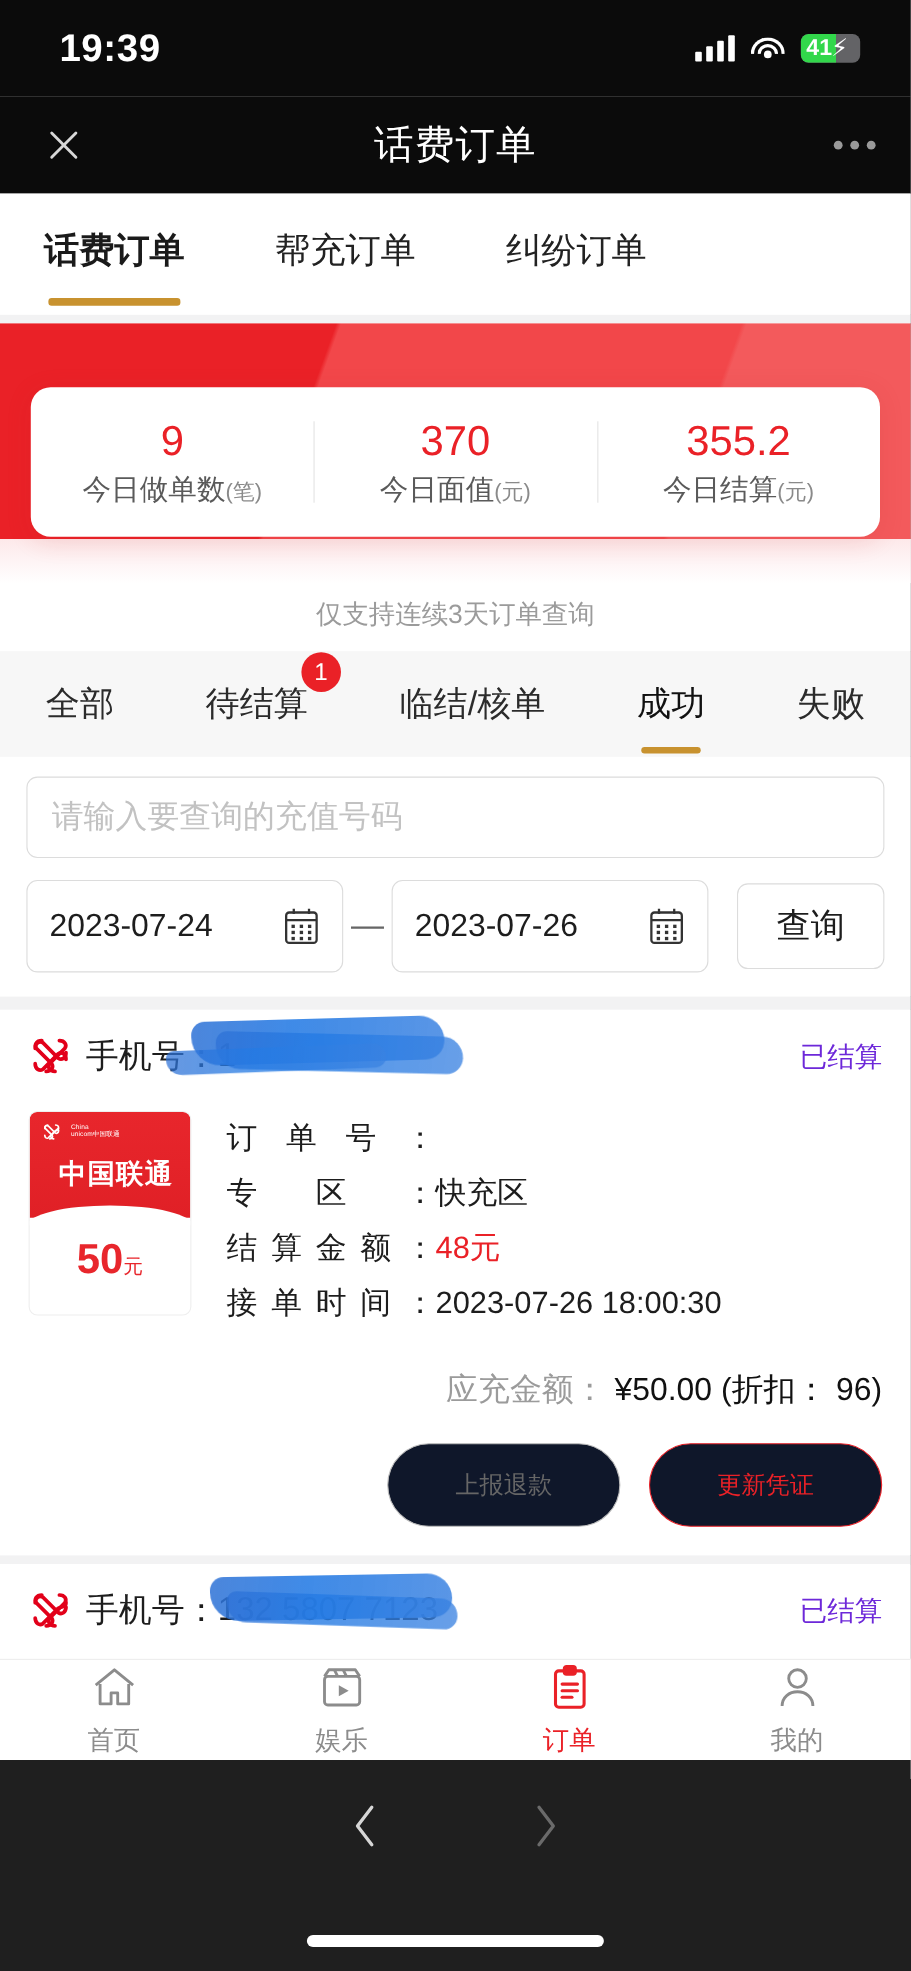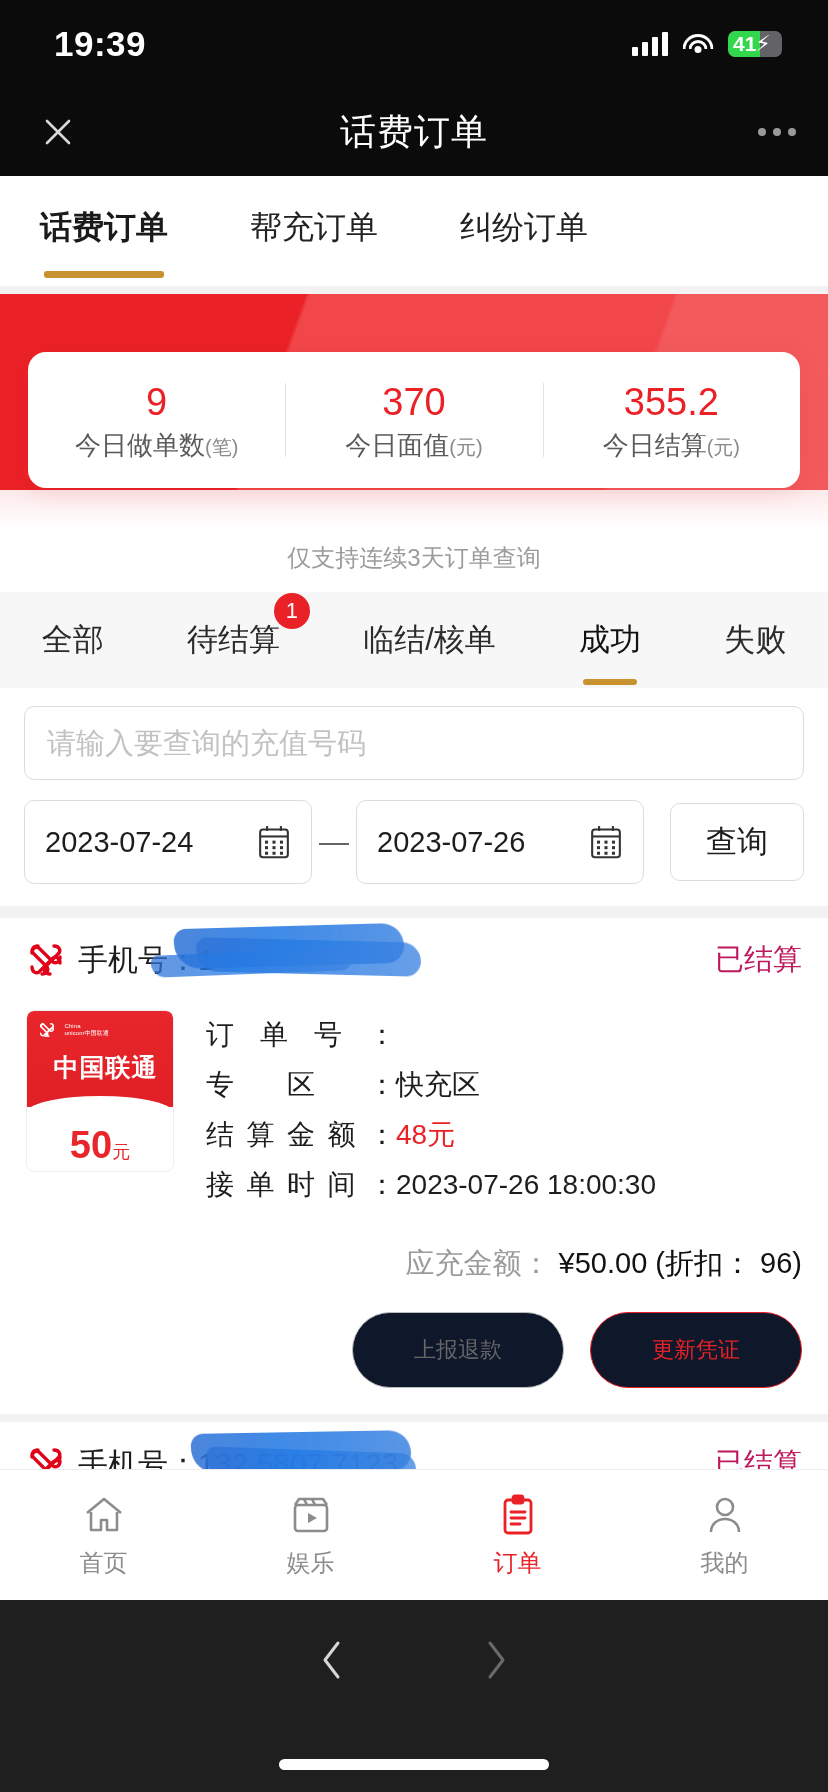--- a/index.html
+++ b/index.html
@@ -119,24 +119,24 @@
   
   .order { background: #fff; padding: 0 26px; }
   .order-head { display: flex; align-items: center; height: 84px; position: relative; }
   .uni-logo { width: 40px; height: 40px; flex: none; margin-right: 12px; }
   .phone-label { font-size: 30px; color: #1d1d1d; white-space: nowrap; }
   .phone-num { font-size: 30px; color: #1d1d1d; }
   .redacted { position: absolute; background-image:
       linear-gradient(95deg, rgba(47,114,214,.92), rgba(37,123,228,.95) 40%, rgba(58,130,225,.9));
     border-radius: 14px 26px 20px 30px;
     filter: blur(.4px); opacity: .93; }
-  .status-ok { margin-left: auto; font-size: 29px; color: #be185d; }
+  .status-ok { margin-left: auto; font-size: 25px; color: #6d28d9; }
 
   .order-body { display: flex; padding: 8px 0 0; }
-  .card-img { width: 148px; height: 162px; border: 1px solid #eee; border-radius: 8px;
+  .card-img { width: 148px; height: 186px; border: 1px solid #eee; border-radius: 8px;
     background: #fff; overflow: hidden; flex: none; position: relative; }
   .card-top { height: 96px; background: linear-gradient(#e8262c,#e02026);
     border-radius: 6px 6px 0 0; position: relative; padding: 9px 0 0 11px; }
   .card-top::after { content:""; position: absolute; left:-2px; right:-2px; bottom:-7px;
     height: 18px; background: #fff; border-radius: 50% 50% 0 0 / 100% 100% 0 0;}
   .mini-logo { width: 18px; height: 18px; display: inline-block; vertical-align: middle; }
   .mini-txt { display:inline-block; vertical-align: middle; margin-left: 4px;
     font-size: 6px; color: #fff; line-height: 1.15; letter-spacing: .1px;}
   .card-brand { color: #fff; font-size: 25px; font-weight: 700; text-align: center;
     margin-top: 12px; letter-spacing: 1px; }
@@ -158,21 +158,21 @@
 
   .actions { display: flex; justify-content: flex-end; gap: 26px;
     padding: 22px 0 26px; }
   .abtn { min-width: 212px; height: 76px; border-radius: 38px; font-size: 22px;
     display: flex; align-items: center; justify-content: center;
     background: #0f172a; font-family: inherit; }
   .abtn.ghost { border: 1.6px solid #bcbcbc; color: #666; }
   .abtn.danger { border: 1.6px solid #ea2127; color: #ea2127; }
 
   
-  .botnav { position: absolute; left: 0; right: 0; bottom: 192px; height: 131px;
+  .botnav { position: absolute; left: 0; right: 0; bottom: 192px; height: 92px;
     background: #fff; border-top: 1px solid #ededed;
     display: flex; align-items: center; }
   .bnitem { flex: 1; display: flex; flex-direction: column; align-items: center;
     gap: 9px; }
   .bnitem svg { width: 46px; height: 46px; }
   .bnlbl { font-size: 24px; color: #8c8c8c; }
   .bnitem.active .bnlbl { color: #ea2127; }
 
   
   .sysnav { position: absolute; left: 0; right: 0; bottom: 0; height: 192px;

